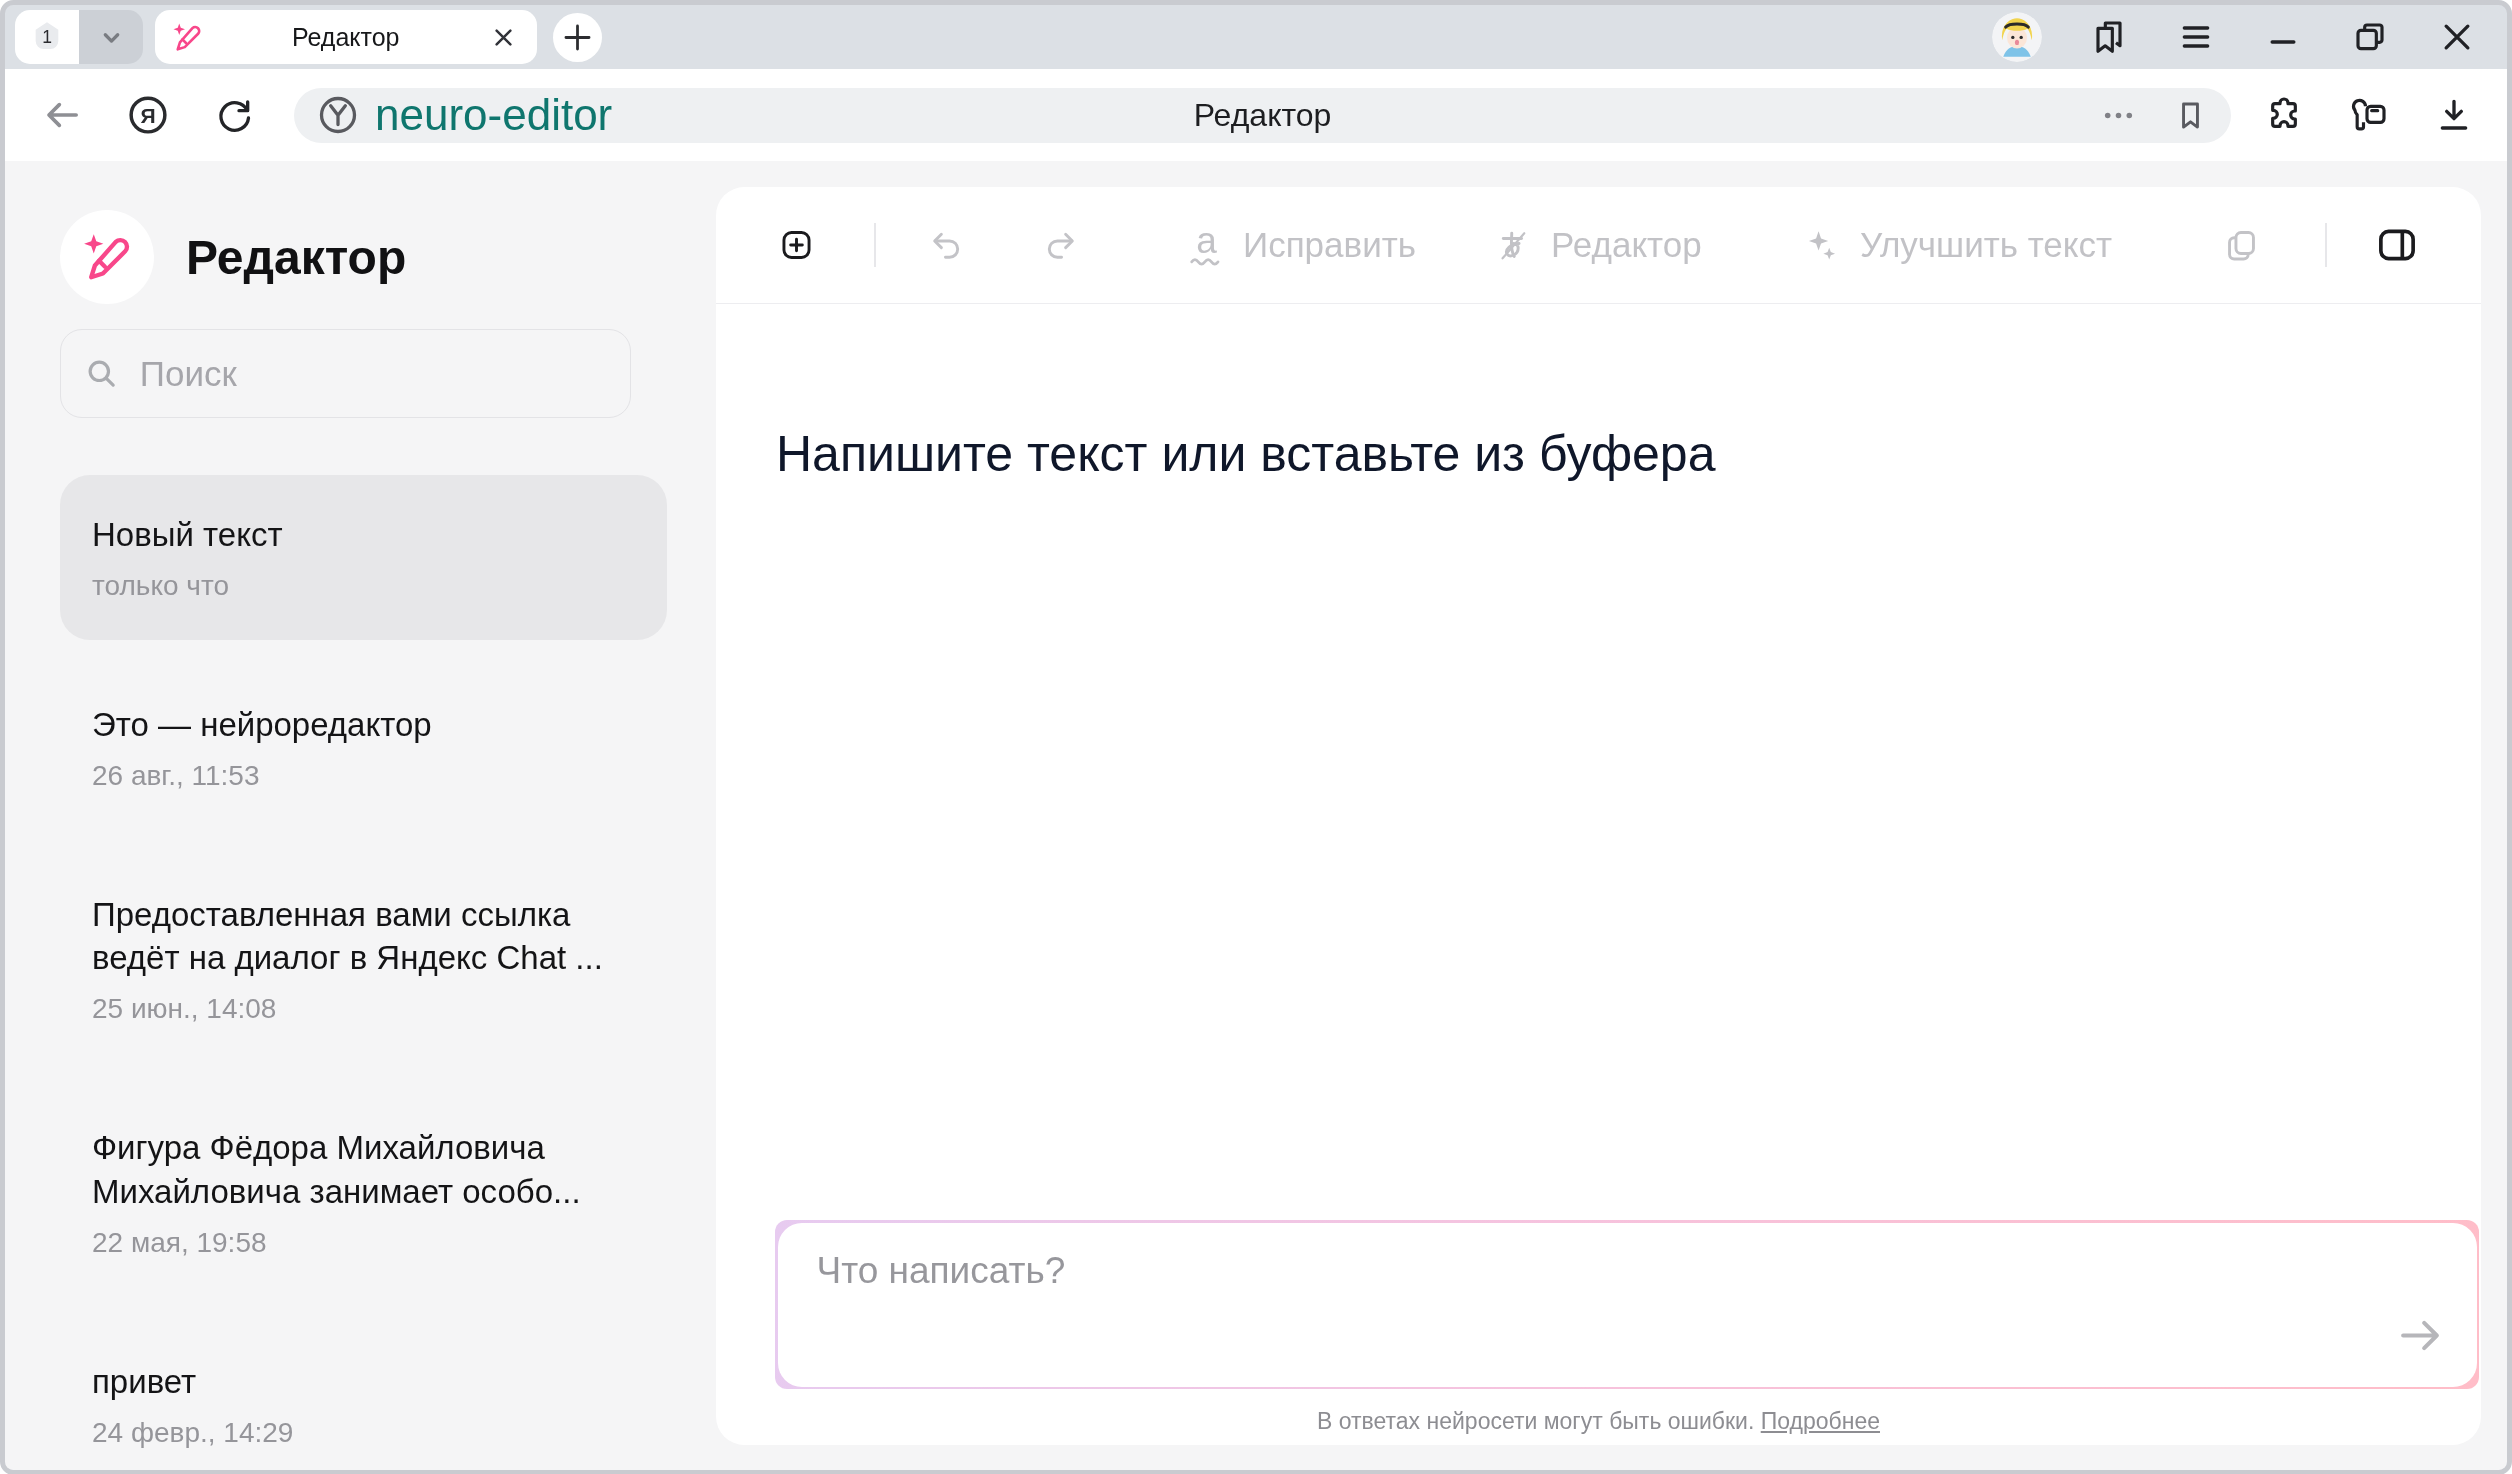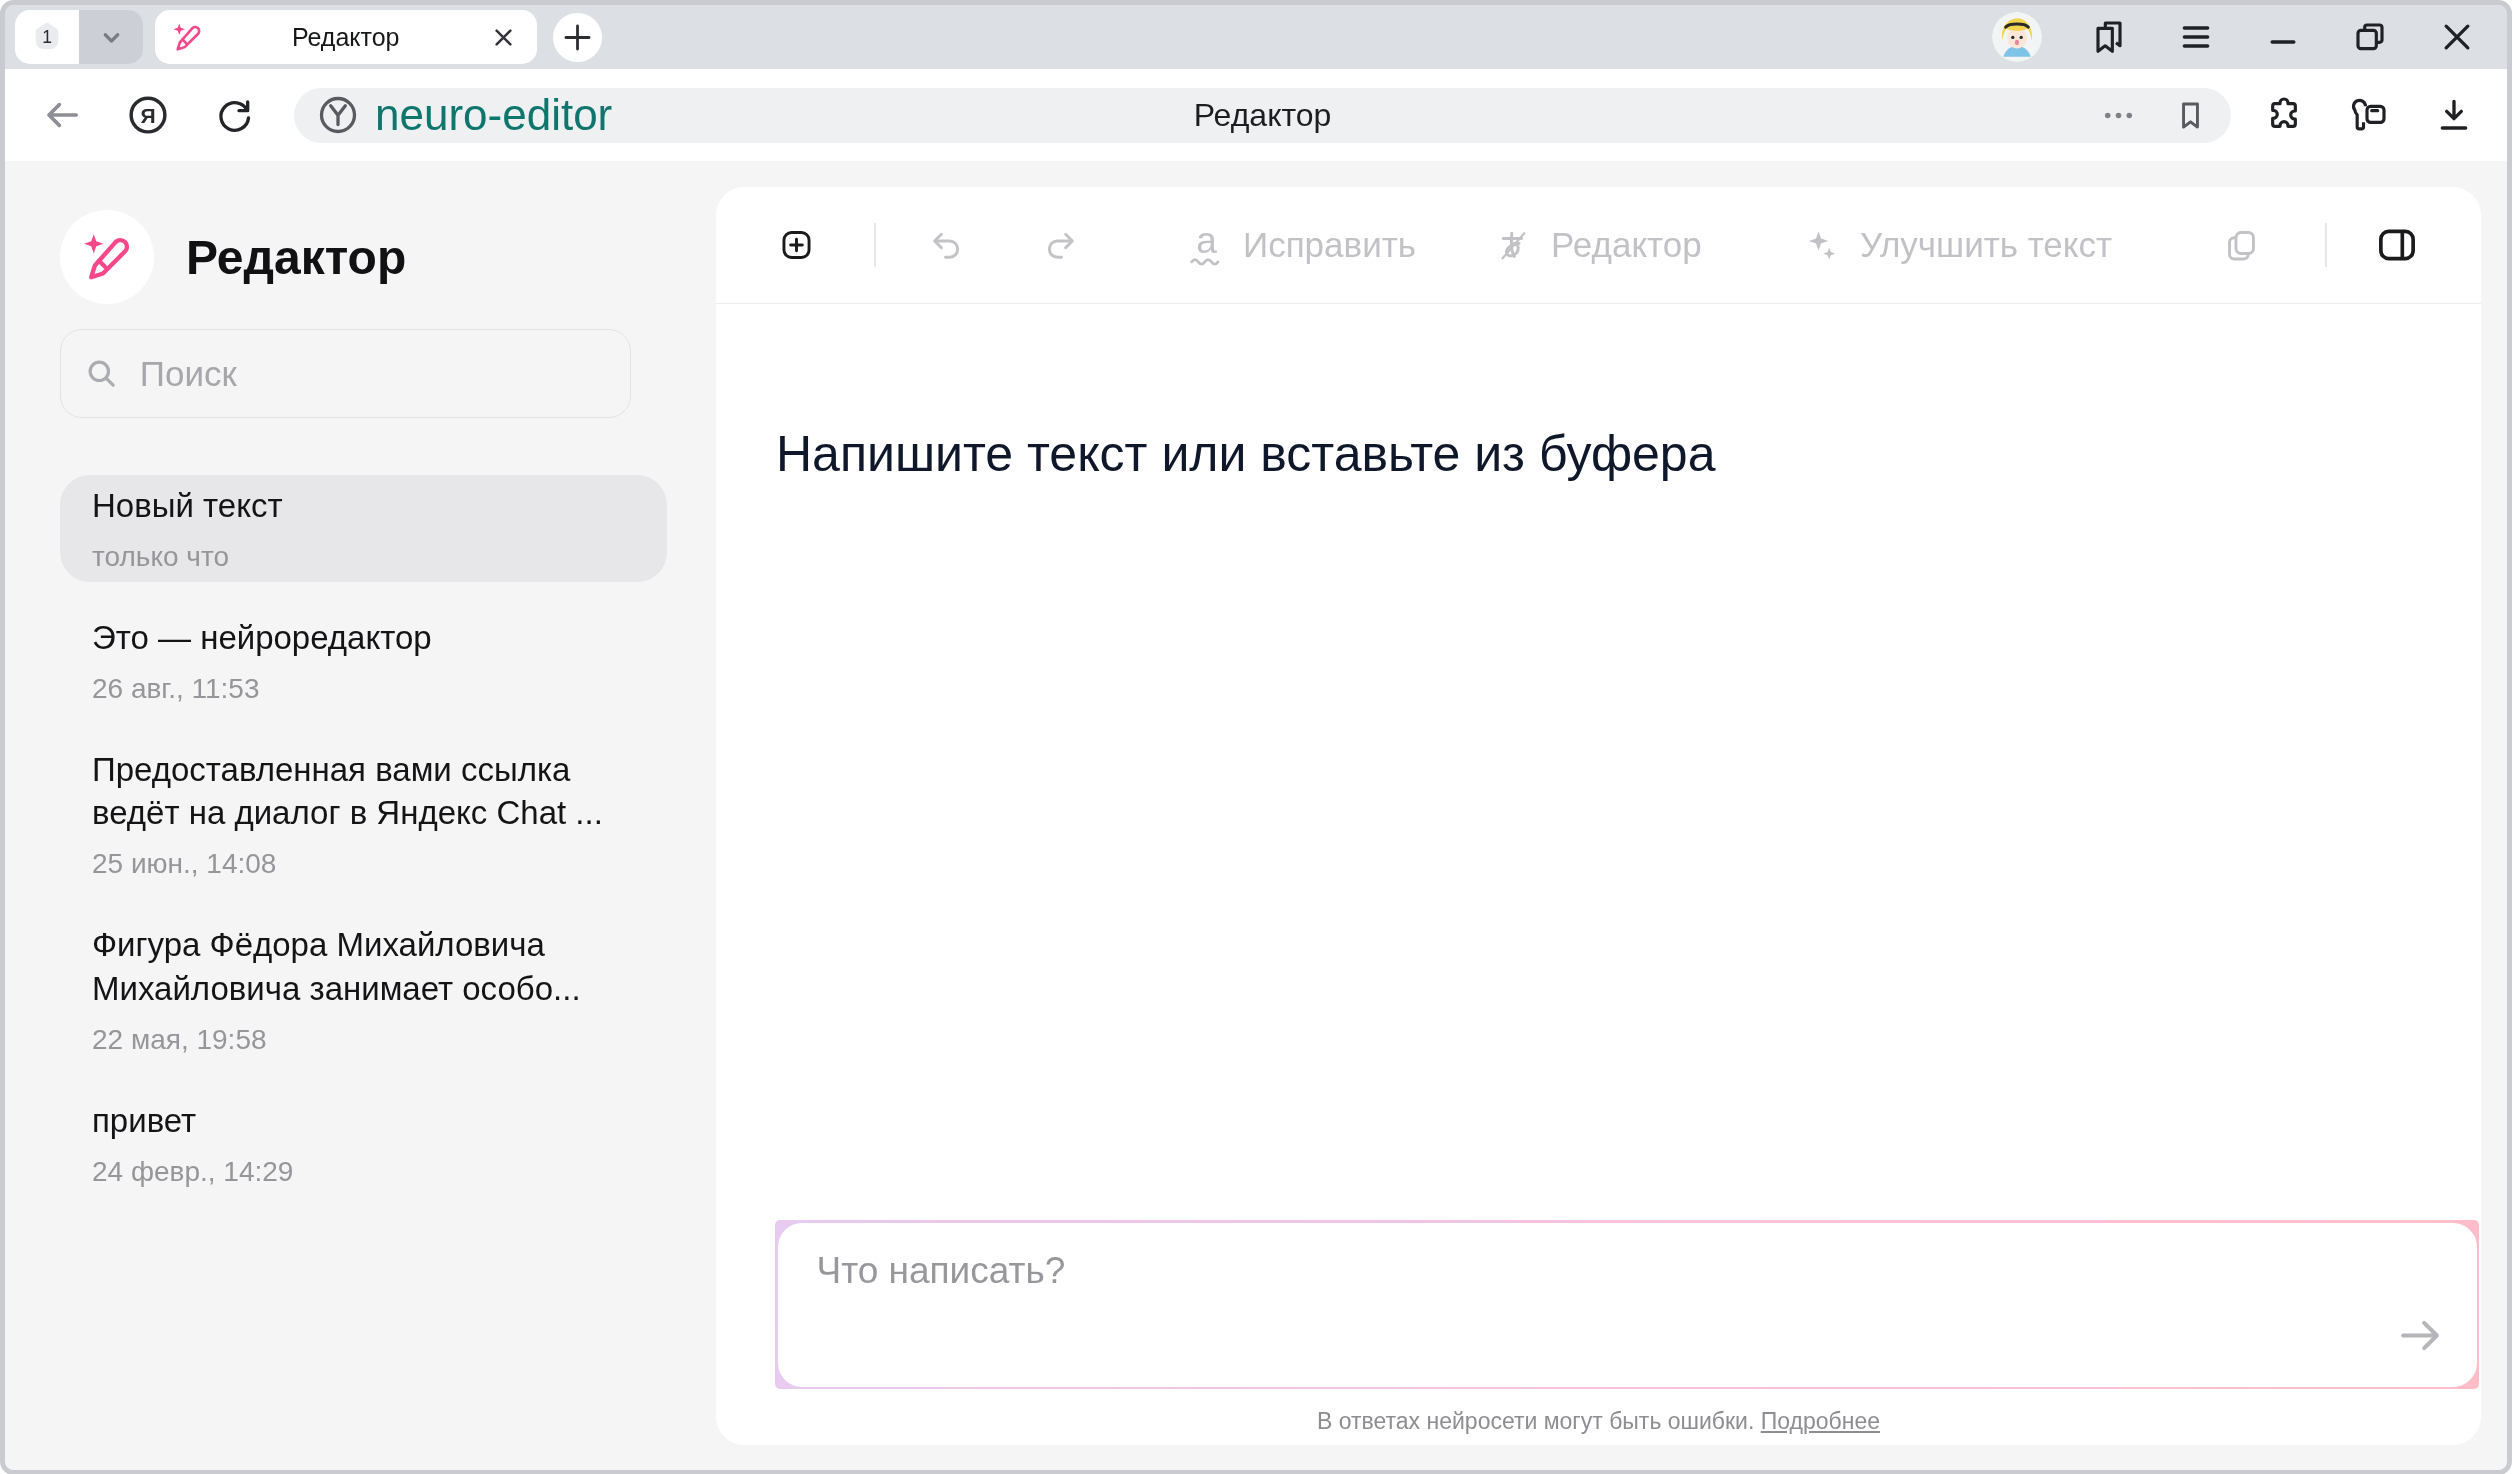--- a/index.html
+++ b/index.html
@@ -36,35 +36,35 @@
   .sidebar{position:absolute;left:0;top:0;bottom:0;width:711px;overflow:hidden;}
   .logo-row{display:flex;align-items:center;gap:32px;margin:49px 0 0 55px;}
   .logo-badge{width:94px;height:94px;border-radius:50%;background:#ffffff;display:flex;align-items:center;justify-content:center;flex:0 0 auto;}
   .logo-badge svg{width:55px;height:55px;}
   .app-title{font-size:48px;font-weight:700;color:#111113;}
   .search-box{margin:25px 0 0 55px;width:571px;height:89px;border:1.7px solid #e3e3e6;border-radius:22px;display:flex;align-items:center;padding:0 23.4px;box-sizing:border-box;}
   .search-box svg{width:35px;height:35px;flex:0 0 auto;}
   .search-box input{border:none;outline:none;background:transparent;font-family:inherit;font-size:35px;color:#222;margin-left:18.4px;width:100%;}
   .search-box input::placeholder{color:#a6a6ab;}
   .doc-list{margin-top:57px;}
-  .doc-item{margin:0 49px 25px 55px;padding:9px 32px;border-radius:30px;}
+  .doc-item{margin:0 49px 25px 55px;padding:38px 32px;border-radius:30px;}
   .doc-item.selected{background:#e7e7e9;}
   .doc-title{font-size:33px;line-height:1.32;color:#141416;}
   .doc-meta{margin-top:13.4px;font-size:28px;color:#95959a;}
 
   
   .main-panel{position:absolute;left:711px;top:26px;width:1765px;height:1258px;background:#ffffff;border-radius:28.5px;overflow:hidden;}
   .toolbar{position:absolute;top:0;left:0;right:0;height:116px;border-bottom:1.7px solid #ededf0;}
   .tb{position:absolute;top:50%;transform:translateY(-50%);display:flex;align-items:center;gap:20px;font-size:35px;color:#c2c2c6;white-space:nowrap;}
   .tb-divider{position:absolute;top:50%;transform:translateY(-50%);width:1.7px;height:44px;background:#e7e7ea;}
   .ghost-icon{width:35px;height:35px;display:block;}
   .fix-glyph{display:flex;flex-direction:column;align-items:center;line-height:0.8;}
   .fix-glyph .letter{font-size:37px;color:#c2c2c6;}
   .editor-placeholder{position:absolute;left:60px;top:238px;font-size:50px;color:#0f172a;}
-  .prompt-wrap{position:absolute;left:59px;top:1033px;width:1704px;height:169px;border-radius:5px;padding:2.5px;box-sizing:border-box;background:linear-gradient(100deg,#e7cbf0 0%,#f6c3de 45%,#ffbdc8 100%);}
+  .prompt-wrap{position:absolute;left:59px;top:1033px;width:1704px;height:169px;border-radius:12px;padding:2.5px;box-sizing:border-box;background:linear-gradient(100deg,#e7cbf0 0%,#f6c3de 45%,#ffbdc8 100%);}
   .prompt-inner{width:100%;height:100%;background:#ffffff;border-radius:24px;position:relative;box-sizing:border-box;}
   .prompt-inner textarea{border:none;outline:none;resize:none;background:transparent;font-family:inherit;font-size:37px;color:#222;position:absolute;left:37px;top:25px;right:126px;bottom:22px;}
   .prompt-inner textarea::placeholder{color:#97979c;}
   .send-btn{position:absolute;right:32px;bottom:27px;width:49px;height:49px;}
   .panel-footer{position:absolute;left:0;right:0;bottom:10px;text-align:center;font-size:23px;color:#8d8d92;}
   .panel-footer .link{text-decoration:underline;cursor:pointer;}
 
   svg{overflow:visible;}
 </style>
 </head>

